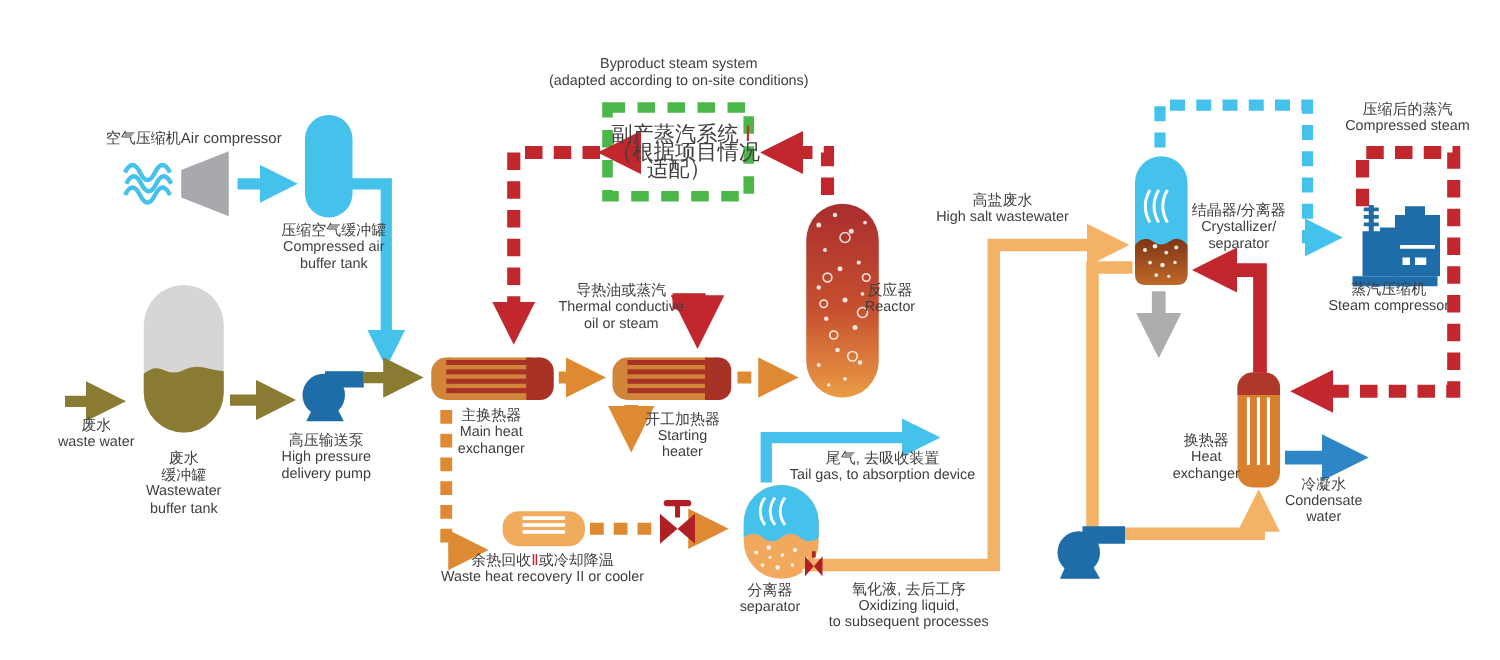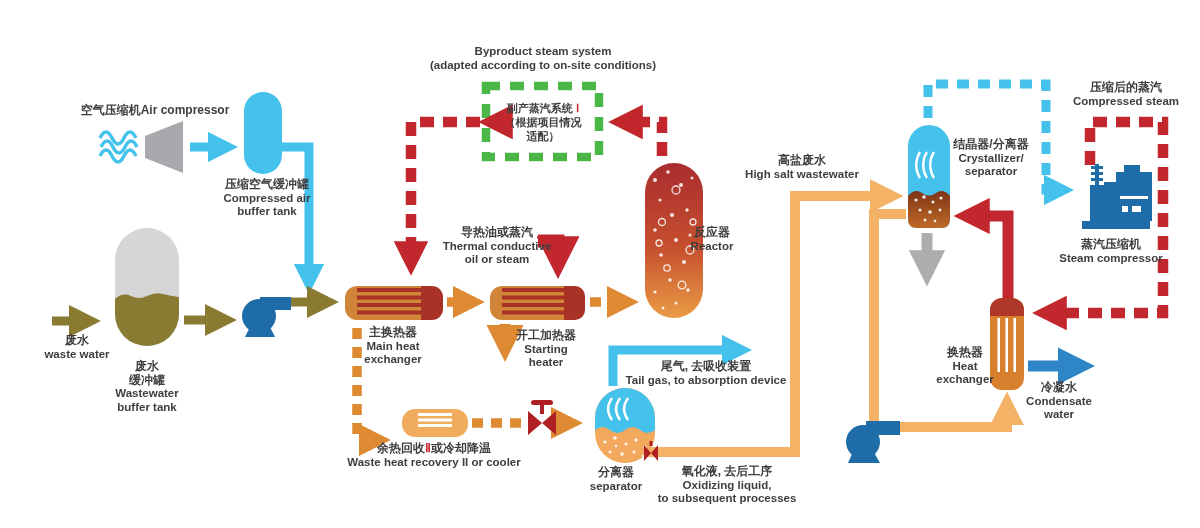--- a/index.html
+++ b/index.html
@@ -1,23 +1,23 @@
 <!DOCTYPE html>
 <html><head>
 <meta charset="utf-8">
 <style>
   html,body{margin:0;padding:0;background:#fff;}
   #stage{position:relative;width:1200px;height:528px;background:#fff;overflow:hidden;
          font-family:"Liberation Sans",sans-serif;}
   #pipes{position:absolute;left:0;top:0;}
-  .lbl{position:absolute;text-align:center;color:#3E3E3E;font-weight:700;
+  .lbl{position:absolute;text-align:center;color:#3E3E3E;font-weight:400;
        font-size:11.5px;line-height:13.5px;white-space:nowrap;}
   .lbl .zh{font-size:12px;}
   .mark{color:#C1272D;}
-  .boxlbl{font-size:11px;line-height:14px;}
+  .boxlbl{font-size:17px;line-height:14px;}
 </style>
 </head>
 <body>
 
 <div id="stage">
 
 <svg id="pipes" width="1200" height="528" viewBox="0 0 1200 528">
   <defs>
     <marker id="m-cyan" viewBox="0 0 10 10" refX="6" refY="5" markerWidth="3.4" markerHeight="3.4" orient="auto">
           <path d="M0,0L10,5L0,10z" fill="#45C2EC"></path>
@@ -286,20 +286,25 @@
   <div>waste water</div>
 </div>
 
 <div class="lbl" style="left:97px;top:360px;width:100px">
   <div class="zh">废水</div>
   <div class="zh">缓冲罐</div>
   <div>Wastewater</div>
   <div>buffer tank</div>
 </div>
 
+<div class="lbl" style="left:201px;top:346px;width:120px">
+  <div class="zh">高压输送泵</div>
+  <div>High pressure</div>
+  <div>delivery pump</div>
+</div>
 
 <div class="lbl" style="left:343px;top:326px;width:100px">
   <div class="zh">主换热器</div>
   <div>Main heat</div>
   <div>exchanger</div>
 </div>
 
 <div class="lbl" style="left:413px;top:45px;width:260px">
   <div>Byproduct steam system</div>
   <div>(adapted according to on-site conditions)</div>
@@ -347,33 +352,33 @@
   <div class="zh">氧化液, 去后工序</div>
   <div>Oxidizing liquid,</div>
   <div>to subsequent processes</div>
 </div>
 
 <div class="lbl" style="left:732px;top:154px;width:140px">
   <div class="zh">高盐废水</div>
   <div>High salt wastewater</div>
 </div>
 
-<div class="lbl" style="left:941px;top:138px;width:100px">
+<div class="lbl" style="left:941px;top:162px;width:100px">
   <div class="zh">结晶器/分离器</div>
   <div>Crystallizer/</div>
   <div>separator</div>
 </div>
 
 
 <div class="lbl" style="left:1056px;top:81px;width:140px">
   <div class="zh">压缩后的蒸汽</div>
   <div>Compressed steam</div>
 </div>
 
-<div class="lbl" style="left:1041px;top:238px;width:140px">
+<div class="lbl" style="left:1041px;top:225px;width:140px">
   <div class="zh">蒸汽压缩机</div>
   <div>Steam compressor</div>
 </div>
 
 
 <div class="lbl" style="left:915px;top:346px;width:100px">
   <div class="zh">换热器</div>
   <div>Heat</div>
   <div>exchanger</div>
 </div>

